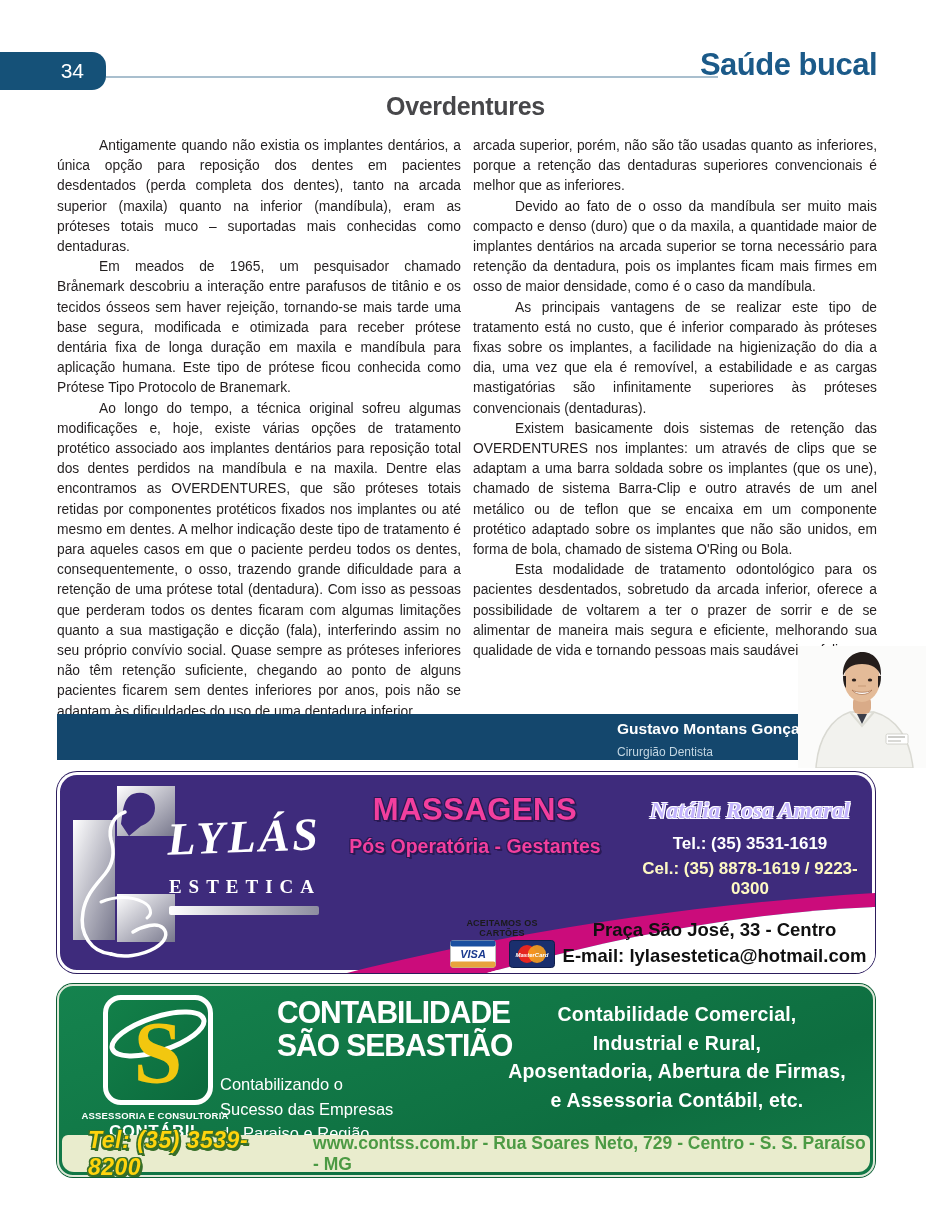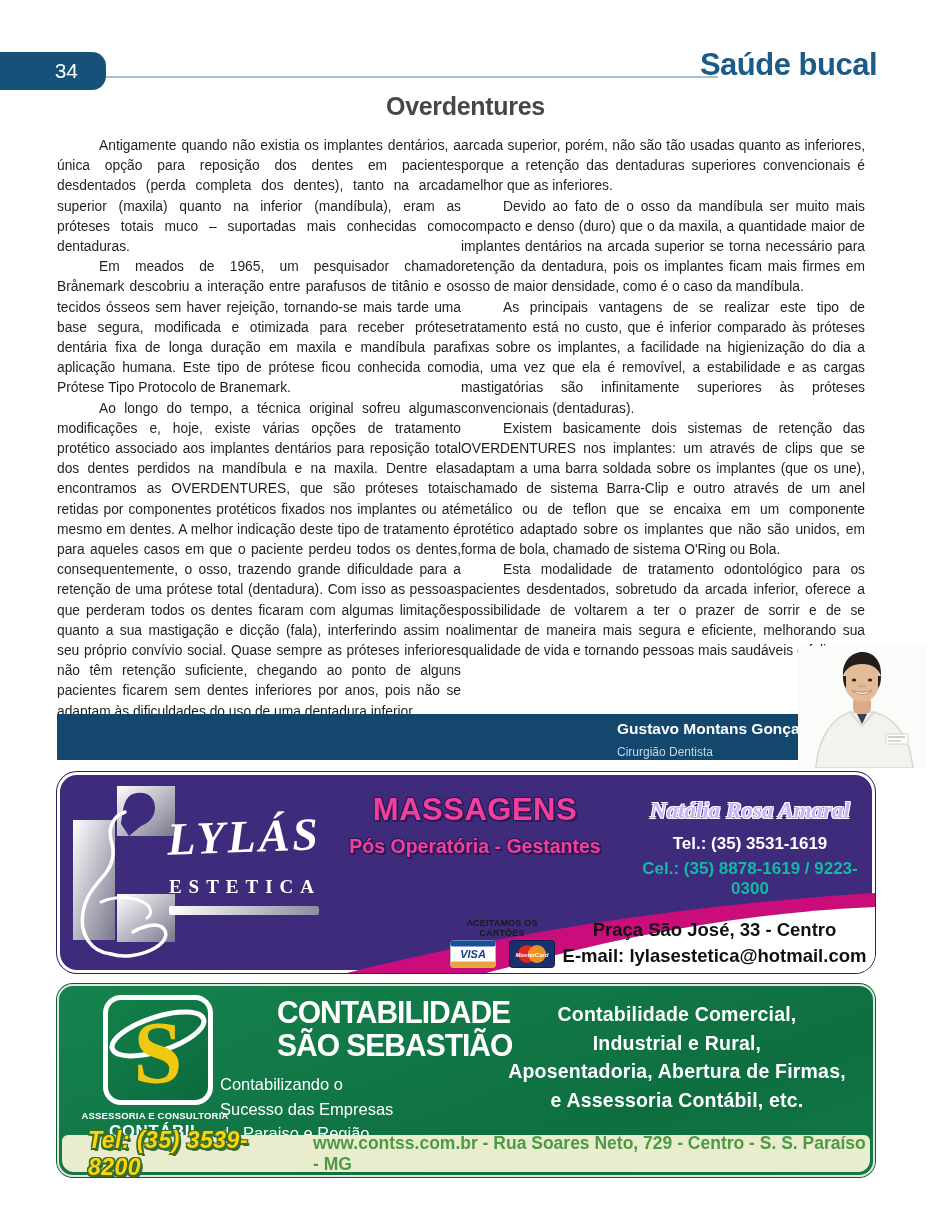--- a/index.html
+++ b/index.html
@@ -5,35 +5,35 @@
   html,body{margin:0;padding:0;}
   body{
     width:931px;height:1232px;position:relative;background:#ffffff;
     font-family:"Liberation Sans",sans-serif;color:#231f20;overflow:hidden;
   }
   
   .page-tab{
     position:absolute;left:0;top:52px;width:106px;height:38px;background:#155178;
     border-radius:0 14px 14px 0;color:#fff;font-size:21px;
     display:flex;align-items:center;justify-content:flex-end;
-    padding-right:28px;box-sizing:border-box;
+    padding-right:22px;box-sizing:border-box;
   }
   .header-rule{position:absolute;left:106px;top:76px;width:612px;border-top:2px solid #a9bfce;}
   .section-title{
     position:absolute;top:47px;right:54px;font-size:31px;font-weight:bold;
     color:#1b5a89;letter-spacing:-0.5px;
   }
   .article-title{
     position:absolute;top:92px;left:0;width:100%;text-align:center;
     font-size:25px;font-weight:bold;color:#47474a;letter-spacing:-0.3px;
   }
   
   .columns{
     position:absolute;left:57px;top:136px;width:820px;height:578px;
-    display:flex;overflow:hidden;
+    display:flex;gap:12px;overflow:hidden;
   }
   .col{width:404px;font-size:13.8px;line-height:20.2px;text-align:justify;color:#221e1f;}
   .col p{margin:0;text-indent:42px;}
   .col p.noindent{text-indent:0;}
   
   .author-band{position:absolute;left:57px;top:714px;width:818px;height:46px;background:#14476d;}
   .author-text{position:absolute;left:560px;top:6px;text-align:left;}
   .author-name{font-size:15.5px;font-weight:bold;color:#ffffff;}
   .author-role{font-size:12px;color:#c3d6e2;margin-top:7px;}
   .author-photo{position:absolute;left:798px;top:646px;width:128px;height:122px;z-index:5;}
@@ -66,21 +66,21 @@
     font-size:19.5px;font-weight:bold;color:#f23f9e;margin-top:7px;
     text-shadow:-1px -1px 0 #2a1a55,1px -1px 0 #2a1a55,-1px 1px 0 #2a1a55,1px 1px 0 #2a1a55,2px 2px 0 #2a1a55;
   }
   .contact-block{position:absolute;left:568px;top:26px;width:250px;text-align:center;}
   .contact-name{
     font-family:"Liberation Serif",serif;font-style:italic;font-weight:bold;
     font-size:23px;color:#c4b5fd;
     text-shadow:-1px -1px 0 #fff,1px -1px 0 #fff,-1px 1px 0 #fff,1px 1px 0 #fff;
   }
   .contact-tel{font-size:17px;font-weight:bold;color:#ffffff;margin-top:10px;}
-  .contact-cel{font-size:17px;font-weight:bold;color:#14b8a6;margin-top:5px;}
+  .contact-cel{font-size:17px;font-weight:bold;color:#fef9c3;margin-top:5px;}
   .swoosh{position:absolute;left:0;bottom:0;width:818px;height:90px;}
   .cards-block{position:absolute;left:390px;top:146px;width:110px;text-align:center;z-index:3;}
   .cards-label{font-size:9px;font-weight:bold;color:#1a1a1a;letter-spacing:0.2px;}
   .cards-row{margin-top:2px;display:flex;gap:13px;justify-content:center;}
   .address-block{position:absolute;left:505px;top:147px;width:305px;text-align:center;z-index:3;}
   .address-line{font-size:18.5px;font-weight:bold;color:#101010;}
   .email-line{font-size:18.5px;font-weight:bold;color:#101010;margin-top:4px;}
   
   .ad2{
     position:absolute;left:57px;top:984px;width:818px;height:193px;

